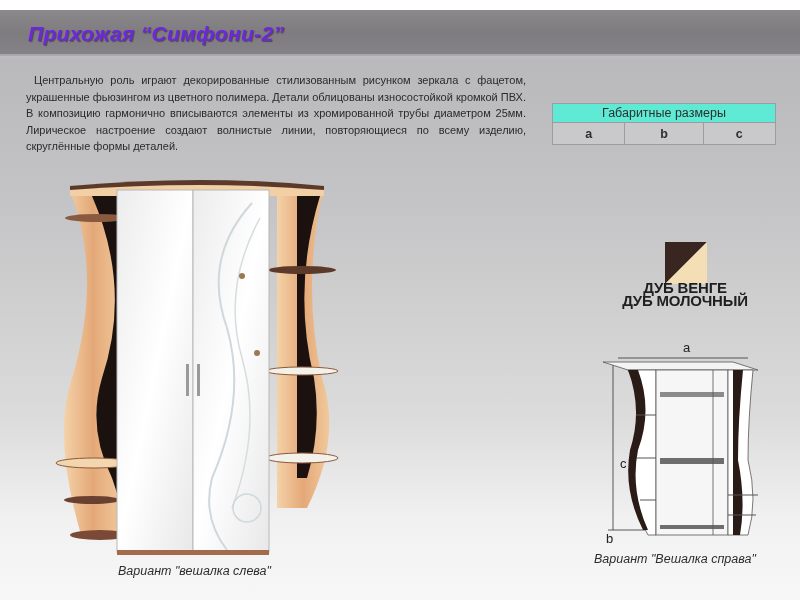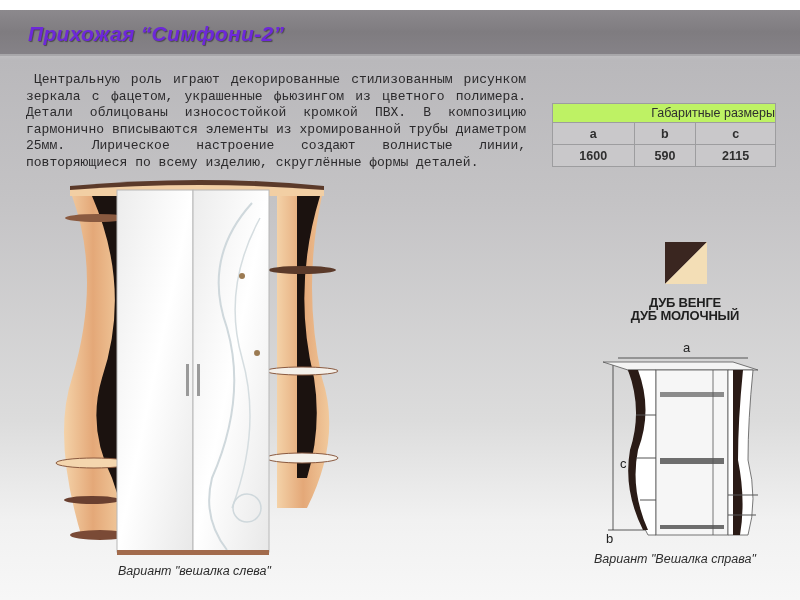--- a/index.html
+++ b/index.html
@@ -15,43 +15,43 @@
       border-bottom: 2px solid #a8a7aa;
     }
     .title-text {
       position: absolute; left: 28px; top: 22px;
       color: #6d28d9; font-style: italic; font-weight: bold; font-size: 21px;
       letter-spacing: 0.3px;
       text-shadow: 1px 1px 1px #4d4b4e;
     }
     .description {
       position: absolute; left: 26px; top: 72px; width: 500px;
-      font-family: Liberation Mono, monospace;
-      font-size: 13px; line-height: 16.5px; color: #2b2a2c;
+      font-family: Liberation Sans, sans-serif;
+      font-size: 11px; line-height: 16.5px; color: #2b2a2c;
       text-align: justify; text-indent: 8px;
     }
     .dims-table {
       position: absolute; left: 552px; top: 103px; width: 224px;
       border-collapse: collapse; font-size: 12.5px; color: #2f2f2f;
     }
     .dims-table th.caption {
-      background: #bef264; font-weight: normal; height: 19px; text-align: right;
+      background: #5eead4; font-weight: normal; height: 19px; text-align: center;
       border: 1px solid #9d9d9f;
     }
     .dims-table td, .dims-table th.col {
       background: #c9c8ca; height: 22px; text-align: center; font-weight: bold;
       border: 1px solid #9d9d9f;
     }
     .dims-table th.col { font-weight: bold; }
     .swatch {
       position: absolute; left: 665px; top: 242px; width: 42px; height: 42px;
     }
     .swatch-label {
-      position: absolute; left: 620px; top: 296px; width: 130px;
-      text-align: center; font-weight: bold; font-size: 13px; line-height: 13px;
+      position: absolute; left: 620px; top: 281px; width: 130px;
+      text-align: center; font-weight: bold; font-size: 15px; line-height: 13px;
       color: #1f1f1f; letter-spacing: -0.2px;
     }
     .photo {
       position: absolute; left: 52px; top: 178px; width: 290px; height: 380px;
     }
     .caption-left {
       position: absolute; left: 118px; top: 564px; font-style: italic;
       font-size: 12.5px; color: #2d2d2d;
     }
     .schematic {
@@ -72,25 +72,20 @@
 
 <table class="dims-table">
   <tbody>
       <tr>
     <th class="caption" colspan="3">Габаритные размеры</th>
   </tr>
   <tr>
     <th class="col">a</th>
     <th class="col">b</th>
     <th class="col">c</th>
-  </tr>
-  <tr>
-    <td>1600</td>
-    <td>590</td>
-    <td>2115</td>
   </tr>
 </tbody>
   </table>
 
 <svg class="swatch" viewBox="0 0 42 42">
   <polygon points="0,0 42,0 0,42" fill="#3a2620"></polygon>
   <polygon points="42,0 42,42 0,42" fill="#f3deb6"></polygon>
 </svg>
 <div class="swatch-label">
   <div>ДУБ ВЕНГЕ</div>

